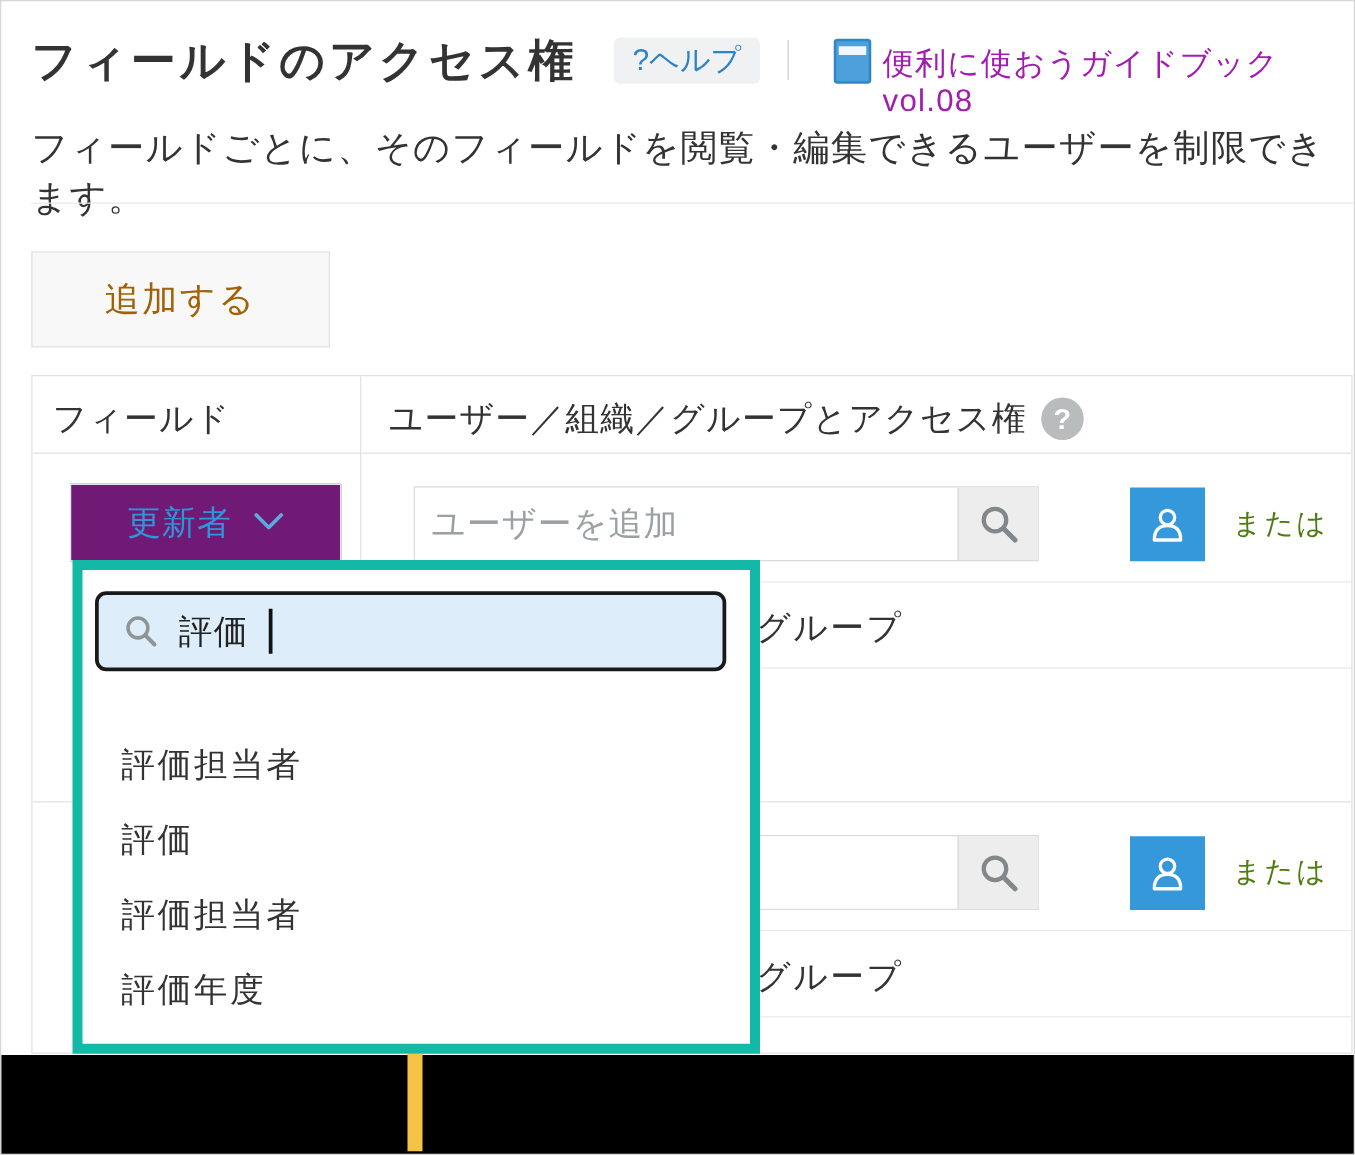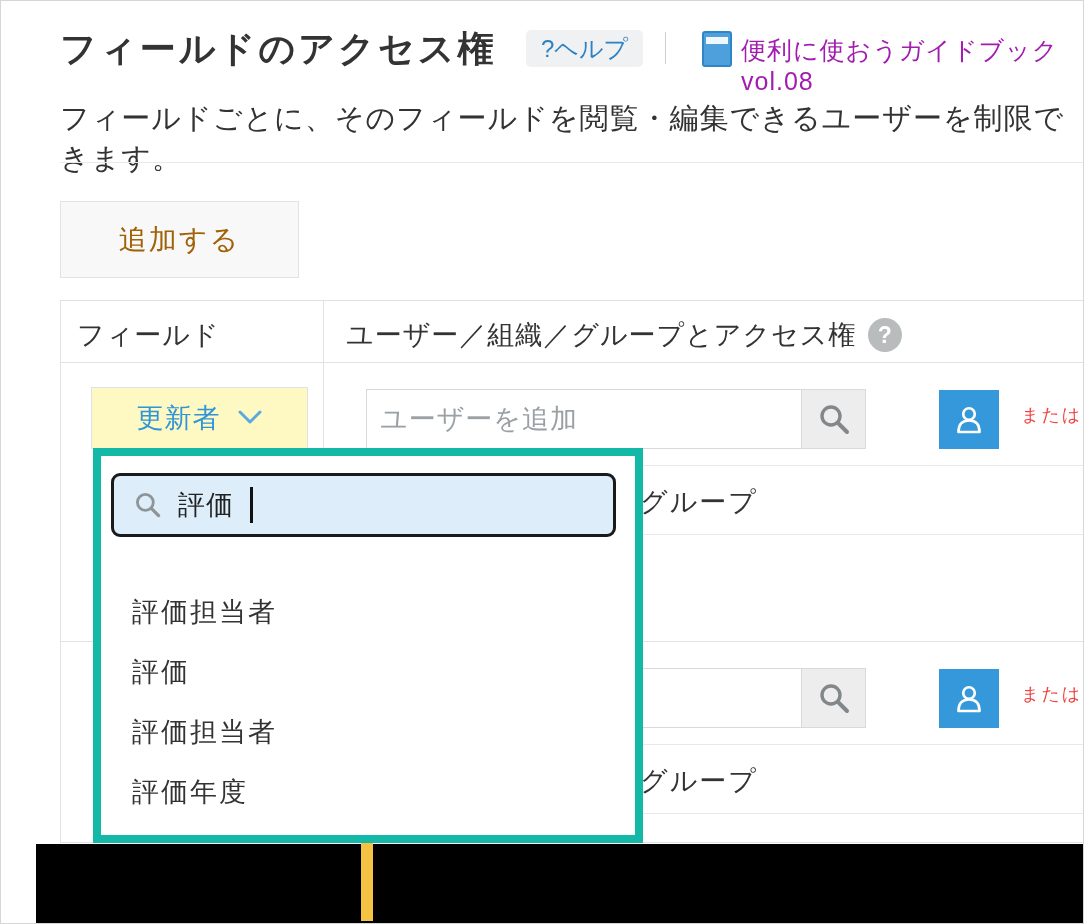--- a/index.html
+++ b/index.html
@@ -1,21 +1,21 @@
 <!DOCTYPE html>
 <html><head>
 <meta charset="utf-8">
 <style>
   * { box-sizing: border-box; margin: 0; padding: 0; }
   body { margin: 0; background: #222; font-family: "Liberation Sans", "DejaVu Sans", sans-serif; }
   #page {
     position: relative; width: 1084px; height: 924px; background: #fff;
     border: 1px solid #d6d6d6; overflow: hidden; color: #333;
   }
-  .abs { position: absolute; margin-left: 35px; }
+  .abs { position: absolute; }
 
   
   .page-title { left: 24px; top: 24px; font-size: 36px; letter-spacing: 3px; color: #333; }
   .help-badge {
     left: 490px; top: 29px; height: 37px; line-height: 37px; padding: 0 15px;
     background: #eff1f2; border-radius: 5px; font-size: 24px; color: #2e82c4; cursor: pointer;
   }
   .vdiv { left: 629px; top: 31px; width: 1px; height: 32px; background: #ccd0d2; }
   .book-icon {
     left: 666px; top: 30px; width: 30px; height: 36px; background: #4da0dc;
@@ -43,40 +43,40 @@
   .th-field { left: 41px; top: 316px; }
   .th-access { left: 310px; top: 316px; display: flex; align-items: center; gap: 12px; }
   .q-circle {
     width: 34px; height: 34px; border-radius: 50%; background: #b9bcbc; color: #fff;
     font-size: 23px; font-weight: bold; display: inline-flex; align-items: center; justify-content: center;
   }
   .row-border { background: #e0e3e4; height: 1px; left: 25px; width: 1055px; }
   .inner-div { background: #e8eaea; height: 1px; left: 288px; width: 793px; }
 
   .field-btn {
-    left: 55px; top: 386px; width: 217px; height: 62px; background: #fef9c3;
+    left: 55px; top: 386px; width: 217px; height: 62px; background: #701a75;
     border: 1px solid #e0e3e4; display: flex; align-items: center; justify-content: center;
     gap: 16px; font-size: 27px; color: #3094d8; cursor: pointer; letter-spacing: 1px;
   }
 
   .input-group { width: 500px; height: 60px; border: 1px solid #d7dadd; display: flex; background: #fff; }
   .entity-input {
     flex: 1; border: 0; outline: none; font-size: 27px; color: #333; padding: 0 0 0 13px;
     font-family: "Liberation Sans", "DejaVu Sans", sans-serif; background: transparent; letter-spacing: 1px;
   }
   .entity-input::placeholder { color: #9aa0a3; opacity: 1; }
   .search-btn {
     width: 64px; background: #ededee; border-left: 1px solid #d7dadd;
     display: flex; align-items: center; justify-content: center; cursor: pointer;
   }
   .person-btn {
     width: 60px; height: 59px; background: #3498db; display: flex;
     align-items: center; justify-content: center; cursor: pointer;
   }
-  .or-label { font-size: 18px; color: #ef4444; letter-spacing: 2px; }
+  .or-label { font-size: 23px; color: #4d7c0f; letter-spacing: 2px; }
   .group-frag { font-size: 27px; color: #333; letter-spacing: 2px; }
 
   
   .dropdown-panel {
     left: 57px; top: 447px; width: 550px; height: 395px; background: #fff;
     border: 8px solid #14b8a6; z-index: 10;
   }
   .dd-search {
     position: absolute; left: 10px; top: 17px; width: 505px; height: 64px;
     background: #ddeefa; border: 3px solid #1a1a1a; border-radius: 9px;

